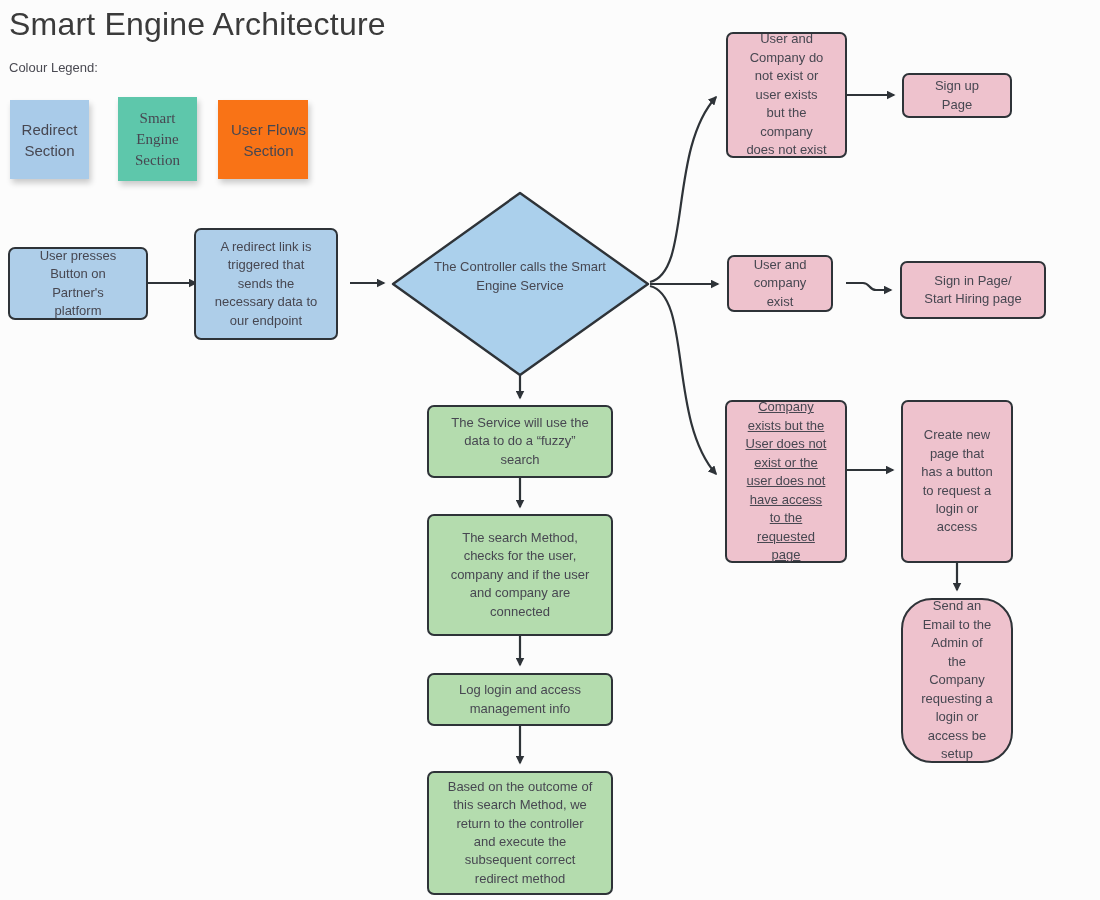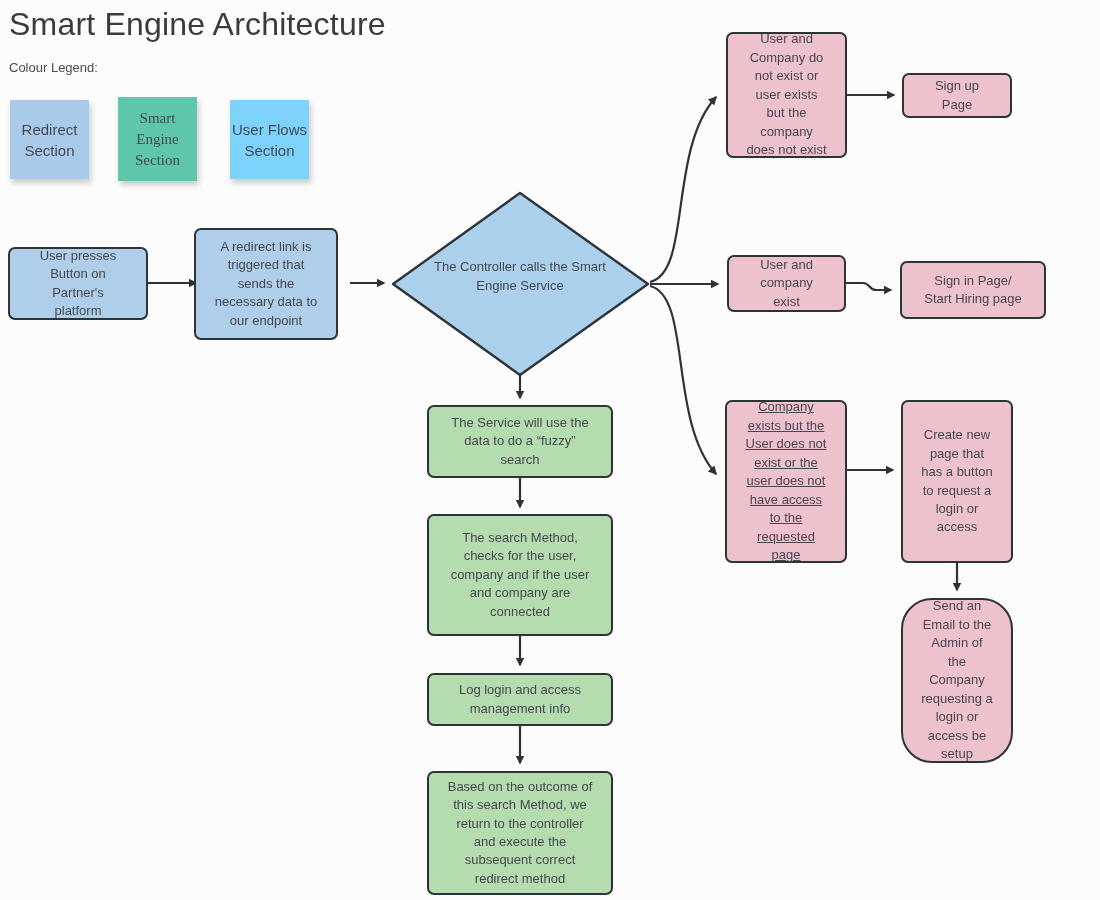--- a/index.html
+++ b/index.html
@@ -15,21 +15,21 @@
     position:absolute;left:9px;top:60px;font-size:13px;color:#4a4a52;
   }
   .sticky{
     position:absolute;width:79px;height:79px;top:100px;
     display:flex;align-items:center;justify-content:flex-end;text-align:center;
     font-size:15px;line-height:1.4;color:#474751;
     box-shadow:2px 4px 6px rgba(0,0,0,0.20);
   }
   .sticky-blue{left:10px;background:#a9cbe9;}
   .sticky-teal{left:118px;top:97px;height:84px;background:#5ec7ab;font-family:Liberation Serif, serif;}
-  .sticky-pink{left:230px;background:#7dd3fc;}
+  .sticky-pink{left:218px;background:#f97316;padding-left:11px;}
   .node{
     position:absolute;border:2px solid #2e3338;border-radius:7px;
     display:flex;align-items:center;justify-content:center;text-align:center;
     font-size:13px;line-height:1.42;color:#474751;
     padding:4px 18px;box-sizing:border-box;
   }
   .blue{background:#aecee9;}
   .green{background:#b4dcae;}
   .pink{background:#eec2cd;}
   .diamond-label{
@@ -84,21 +84,21 @@
   <div class="node blue" style="left:8px;top:247px;width:140px;height:73px;">User presses Button on Partner's platform</div>
 
   <div class="node blue" style="left:194px;top:228px;width:144px;height:112px;">A redirect link is triggered that sends the necessary data to our endpoint</div>
 
   <div class="diamond-label">The Controller calls the Smart Engine Service</div>
 
   <div class="node pink" style="left:726px;top:32px;width:121px;height:126px;">User and Company do not exist or user exists but the company does not exist</div>
 
   <div class="node pink" style="left:902px;top:73px;width:110px;height:45px;">Sign up Page</div>
 
-  <div class="node pink" style="left:727px;top:255px;width:119px;height:57px;">User and company exist</div>
+  <div class="node pink" style="left:727px;top:255px;width:106px;height:57px;">User and company exist</div>
 
   <div class="node pink" style="left:900px;top:261px;width:146px;height:58px;">Sign in Page/ Start Hiring page</div>
 
   <div class="node pink" style="left:725px;top:400px;width:122px;height:163px;text-decoration:underline;">Company exists but the User does not exist or the user does not have access to the requested page</div>
 
   <div class="node pink" style="left:901px;top:400px;width:112px;height:163px;">Create new page that has a button to request a login or access</div>
 
   <div class="node pink" style="left:901px;top:598px;width:112px;height:165px;border-radius:31px;">Send an Email to the Admin of the Company requesting a login or access be setup</div>
 
   <div class="node green" style="left:427px;top:405px;width:186px;height:73px;">The Service will use the data to do a “fuzzy” search</div>

